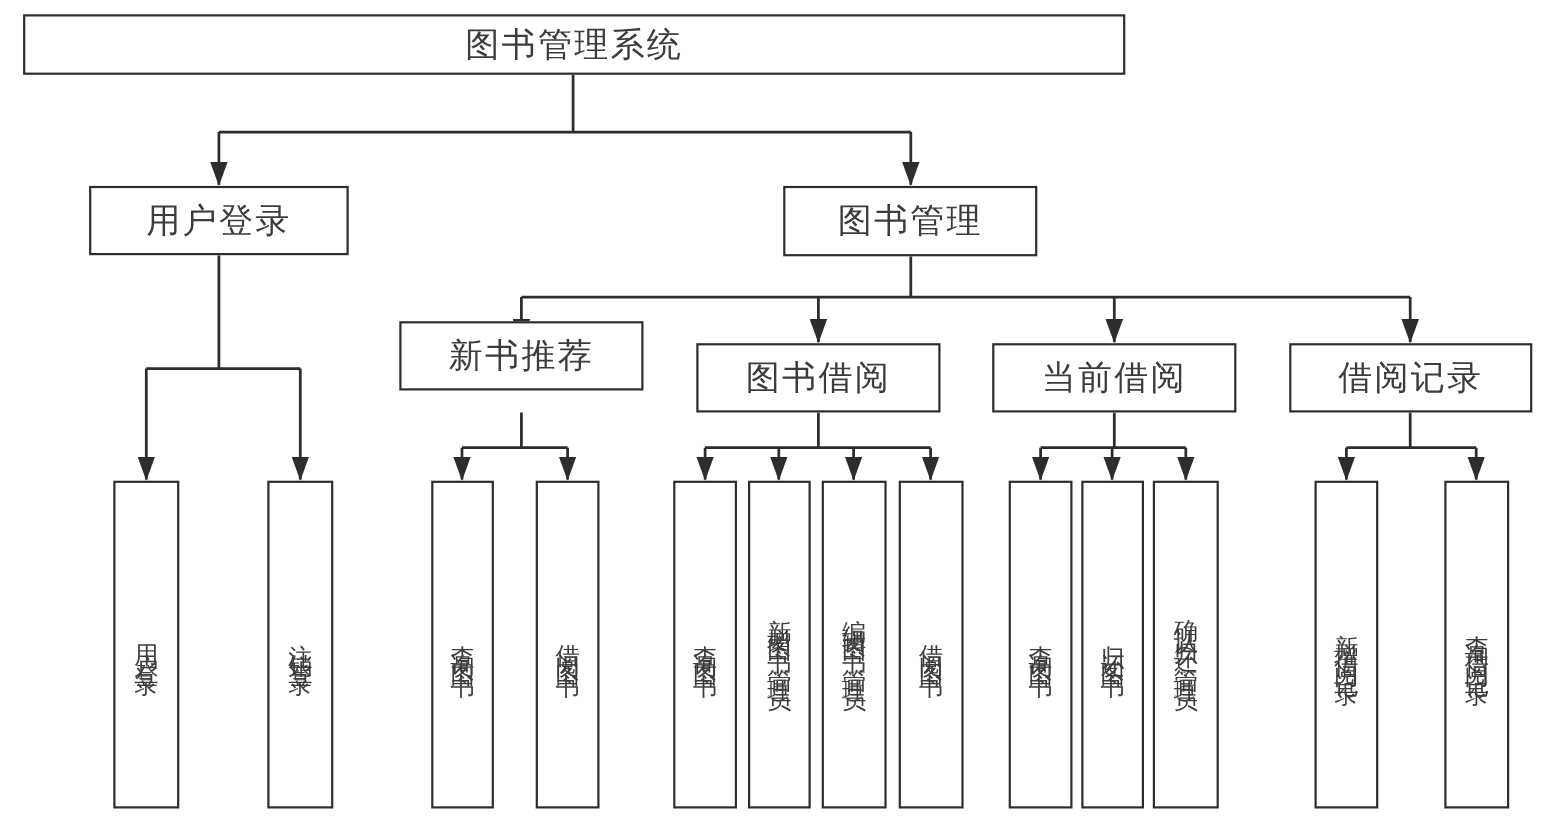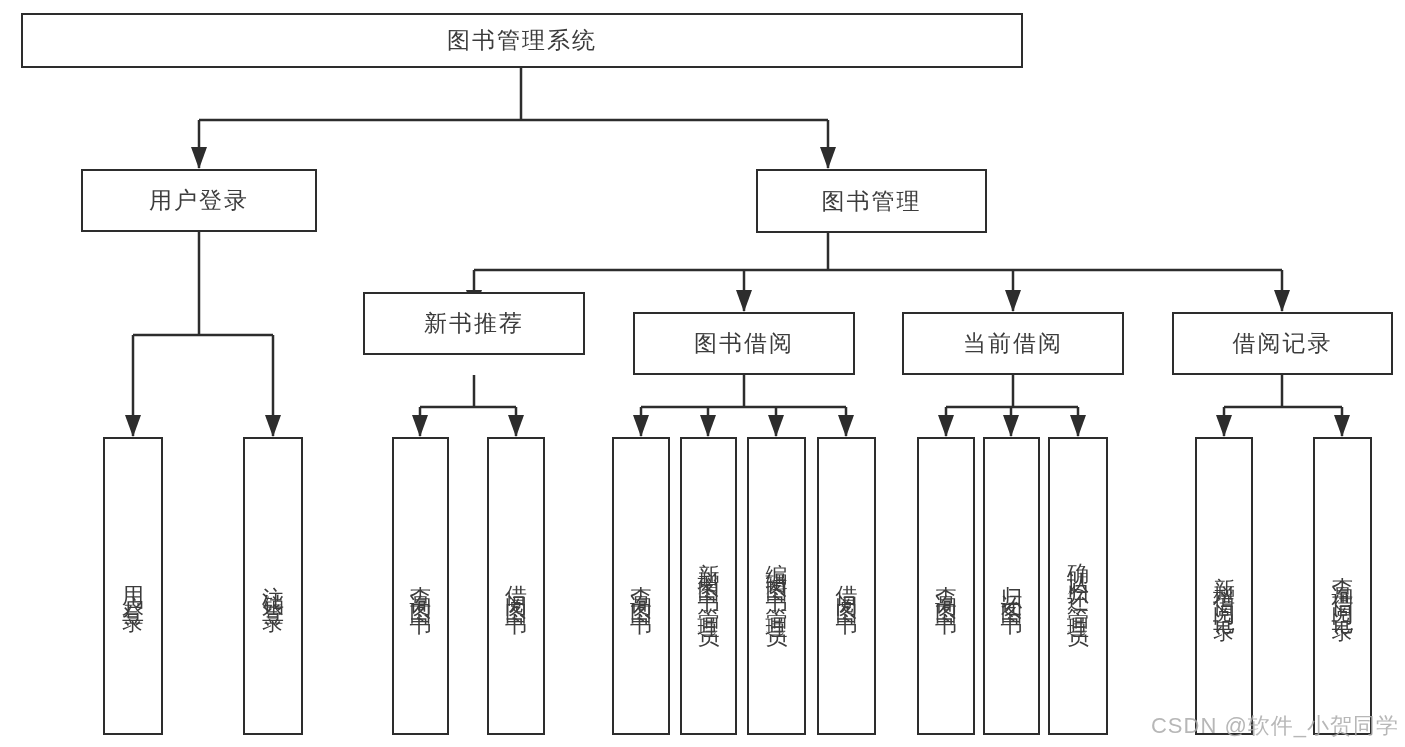--- a/index.html
+++ b/index.html
@@ -19,21 +19,21 @@
   }
   .node {
     position: absolute;
     box-sizing: border-box;
     background: #ffffff;
     border: 2.5px solid #2d2d2d;
     display: flex;
     align-items: center;
     justify-content: center;
     color: #3c3c3c;
-    font-size: 23px;
+    font-size: 31px;
     letter-spacing: 2px;
     white-space: nowrap;
   }
   .leaf {
     position: absolute;
     box-sizing: border-box;
     background: #ffffff;
     border: 2.5px solid #2d2d2d;
     color: #3c3c3c;
   }
@@ -109,21 +109,21 @@
     </g>
   </svg>
 
   <div class="node" style="left:21px; top:13px; width:1002px; height:55px;">
     <span>图书管理系统</span>
   </div>
 
   <div class="node" style="left:81px; top:169px; width:236px; height:63px;">
     <span>用户登录</span>
   </div>
-  <div class="node" style="left:712px; top:169px; width:231px; height:64px;margin-left:44px;">
+  <div class="node" style="left:712px; top:169px; width:231px; height:64px;">
     <span>图书管理</span>
   </div>
 
   <div class="node" style="left:363px; top:292px; width:222px; height:63px;">
     <span>新书推荐</span>
   </div>
   <div class="node" style="left:633px; top:312px; width:222px; height:63px;">
     <span>图书借阅</span>
   </div>
   <div class="node" style="left:902px; top:312px; width:222px; height:63px;">
@@ -170,15 +170,14 @@
     <span class="vtext">确认归还（管理员）</span>
   </div>
 
   <div class="leaf" style="left:1195px; top:437px; width:58px; height:298px;">
     <span class="vtext">新增借阅记录</span>
   </div>
   <div class="leaf" style="left:1313px; top:437px; width:59px; height:298px;">
     <span class="vtext">查询借阅记录</span>
   </div>
 
-  <div class="watermark">CSDN @软件_小贺同学</div>
 
 </div>
 
 </body></html>

